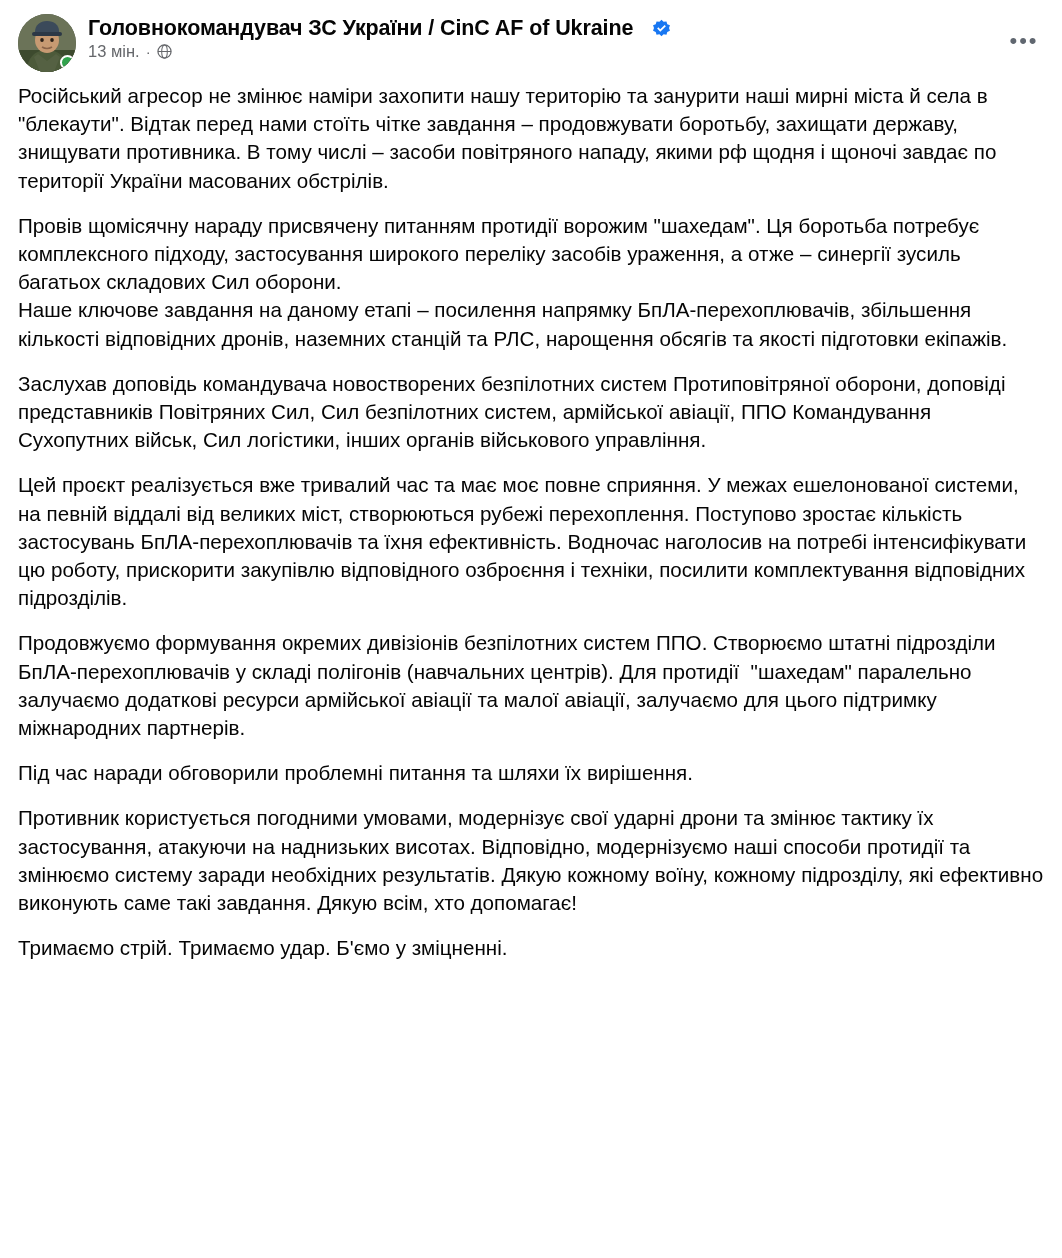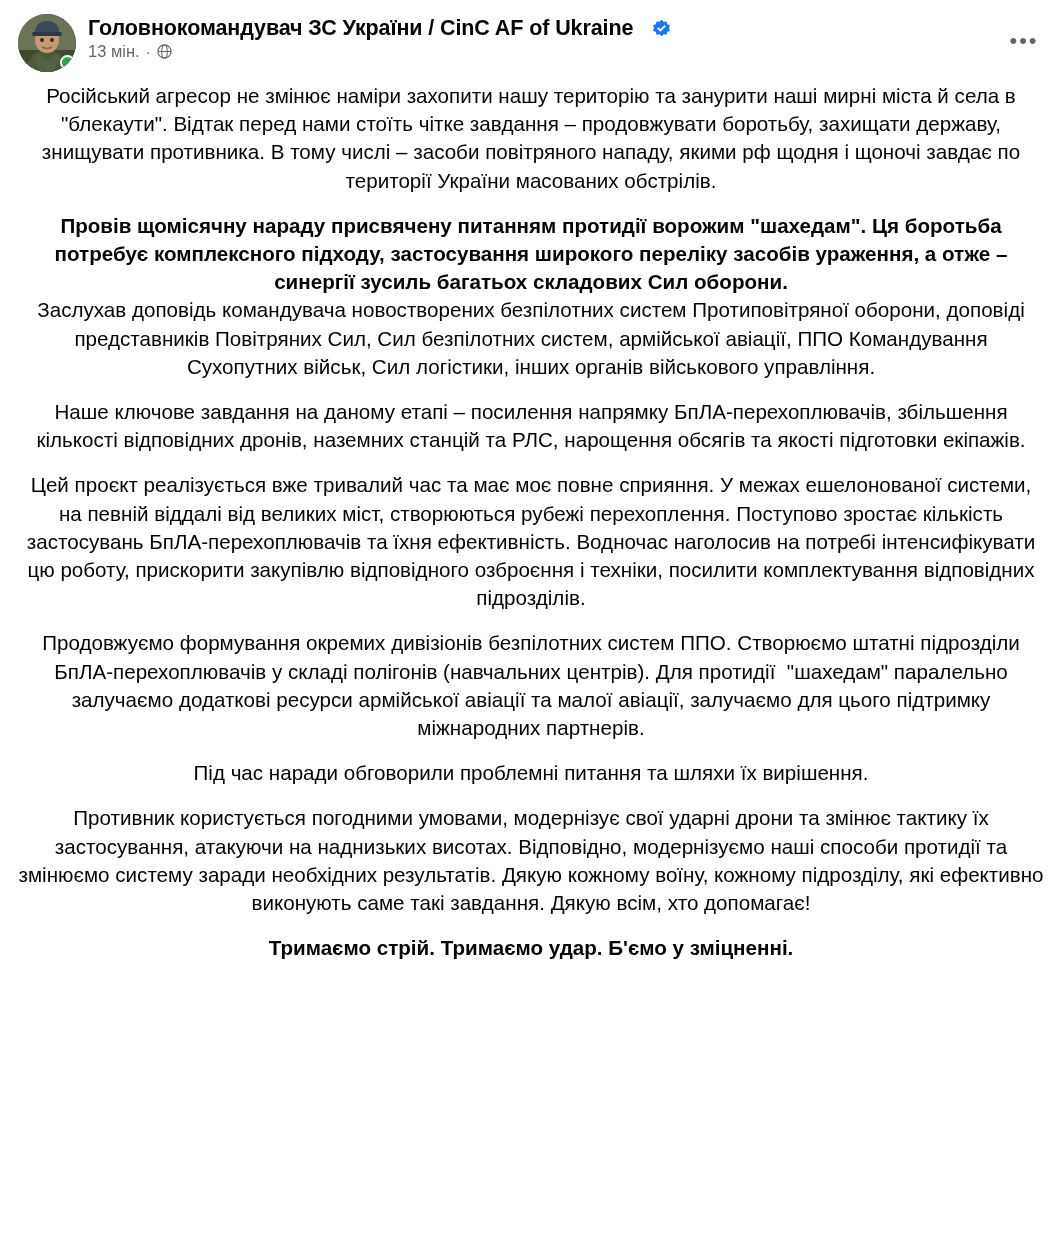--- a/index.html
+++ b/index.html
@@ -93,29 +93,27 @@
     font-size: 22px;
     line-height: 10px;
     cursor: pointer;
     user-select: none;
   }
   .post-body {
     font-size: 20.6px;
     line-height: 1.37;
     color: #050505;
     padding-top: 2px;
-    text-align: center;
   }
   .post-body p {
     margin: 0 0 17px 0;
     white-space: pre-wrap;
   }
   .post-body p.tight {
     margin-bottom: 0;
-    font-weight: bold;
   }
   .post-body p:last-child {
     margin-bottom: 0;
   }
 </style>
 </head>
 <body>
 
 <div class="post">
 
@@ -159,22 +157,22 @@
         </span>
       </div>
     </div>
 
     <div class="more-btn">•••</div>
   </div>
 
   <div class="post-body">
     <p>Російський агресор не змінює наміри захопити нашу територію та занурити наші мирні міста й села в "блекаути". Відтак перед нами стоїть чітке завдання – продовжувати боротьбу, захищати державу, знищувати противника. В тому числі – засоби повітряного нападу, якими рф щодня і щоночі завдає по території України масованих обстрілів.</p>
     <p class="tight">Провів щомісячну нараду присвячену питанням протидії ворожим "шахедам". Ця боротьба потребує комплексного підходу, застосування широкого переліку засобів ураження, а отже – синергії зусиль багатьох складових Сил оборони.</p>
+    <p>Наше ключове завдання на даному етапі – посилення напрямку БпЛА-перехоплювачів, збільшення кількості відповідних дронів, наземних станцій та РЛС, нарощення обсягів та якості підготовки екіпажів.</p>
     <p>Заслухав доповідь командувача новостворених безпілотних систем Протиповітряної оборони, доповіді представників Повітряних Сил, Сил безпілотних систем, армійської авіації, ППО Командування Сухопутних військ, Сил логістики, інших органів військового управління.</p>
-    <p>Наше ключове завдання на даному етапі – посилення напрямку БпЛА-перехоплювачів, збільшення кількості відповідних дронів, наземних станцій та РЛС, нарощення обсягів та якості підготовки екіпажів.</p>
     <p>Цей проєкт реалізується вже тривалий час та має моє повне сприяння. У межах ешелонованої системи, на певній віддалі від великих міст, створюються рубежі перехоплення. Поступово зростає кількість застосувань БпЛА-перехоплювачів та їхня ефективність. Водночас наголосив на потребі інтенсифікувати цю роботу, прискорити закупівлю відповідного озброєння і техніки, посилити комплектування відповідних підрозділів.</p>
     <p>Продовжуємо формування окремих дивізіонів безпілотних систем ППО. Створюємо штатні підрозділи БпЛА-перехоплювачів у складі полігонів (навчальних центрів). Для протидії  "шахедам" паралельно залучаємо додаткові ресурси армійської авіації та малої авіації, залучаємо для цього підтримку міжнародних партнерів.</p>
     <p>Під час наради обговорили проблемні питання та шляхи їх вирішення.</p>
     <p>Противник користується погодними умовами, модернізує свої ударні дрони та змінює тактику їх застосування, атакуючи на наднизьких висотах. Відповідно, модернізуємо наші способи протидії та змінюємо систему заради необхідних результатів. Дякую кожному воїну, кожному підрозділу, які ефективно виконують саме такі завдання. Дякую всім, хто допомагає!</p>
     <p class="tight">Тримаємо стрій. Тримаємо удар. Б'ємо у зміцненні.</p>
   </div>
 
 </div>
 
 </body></html>

